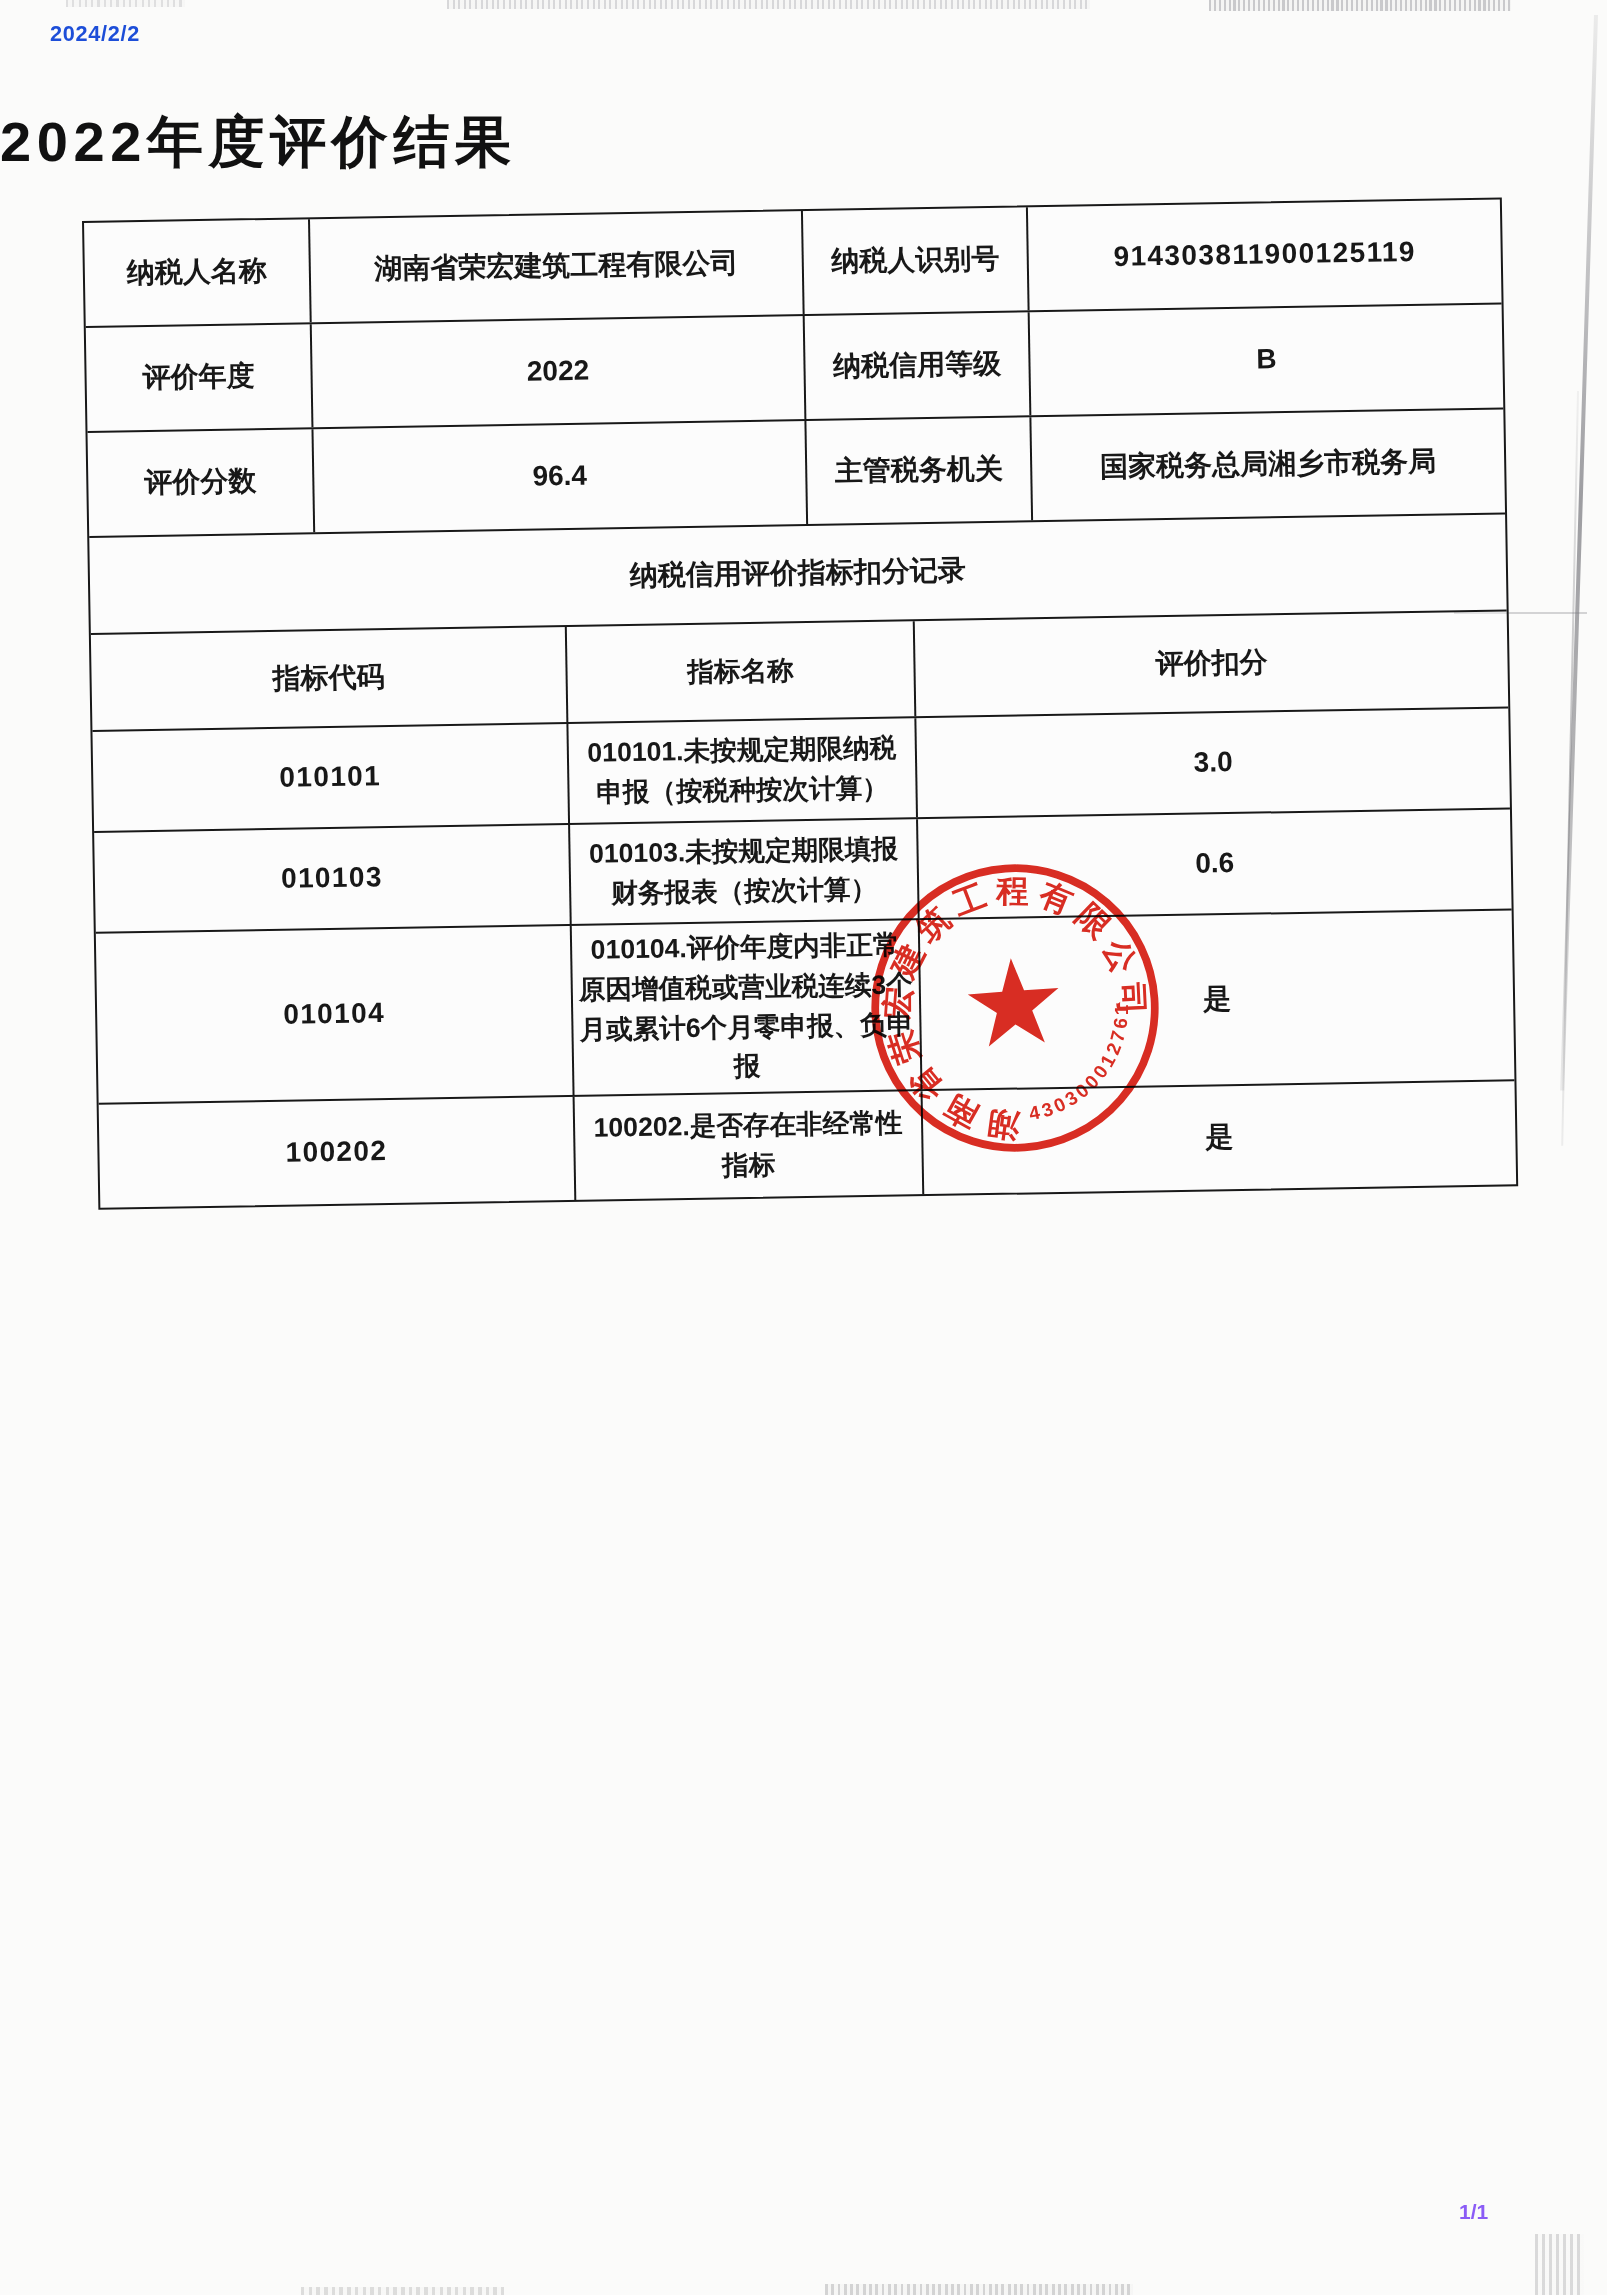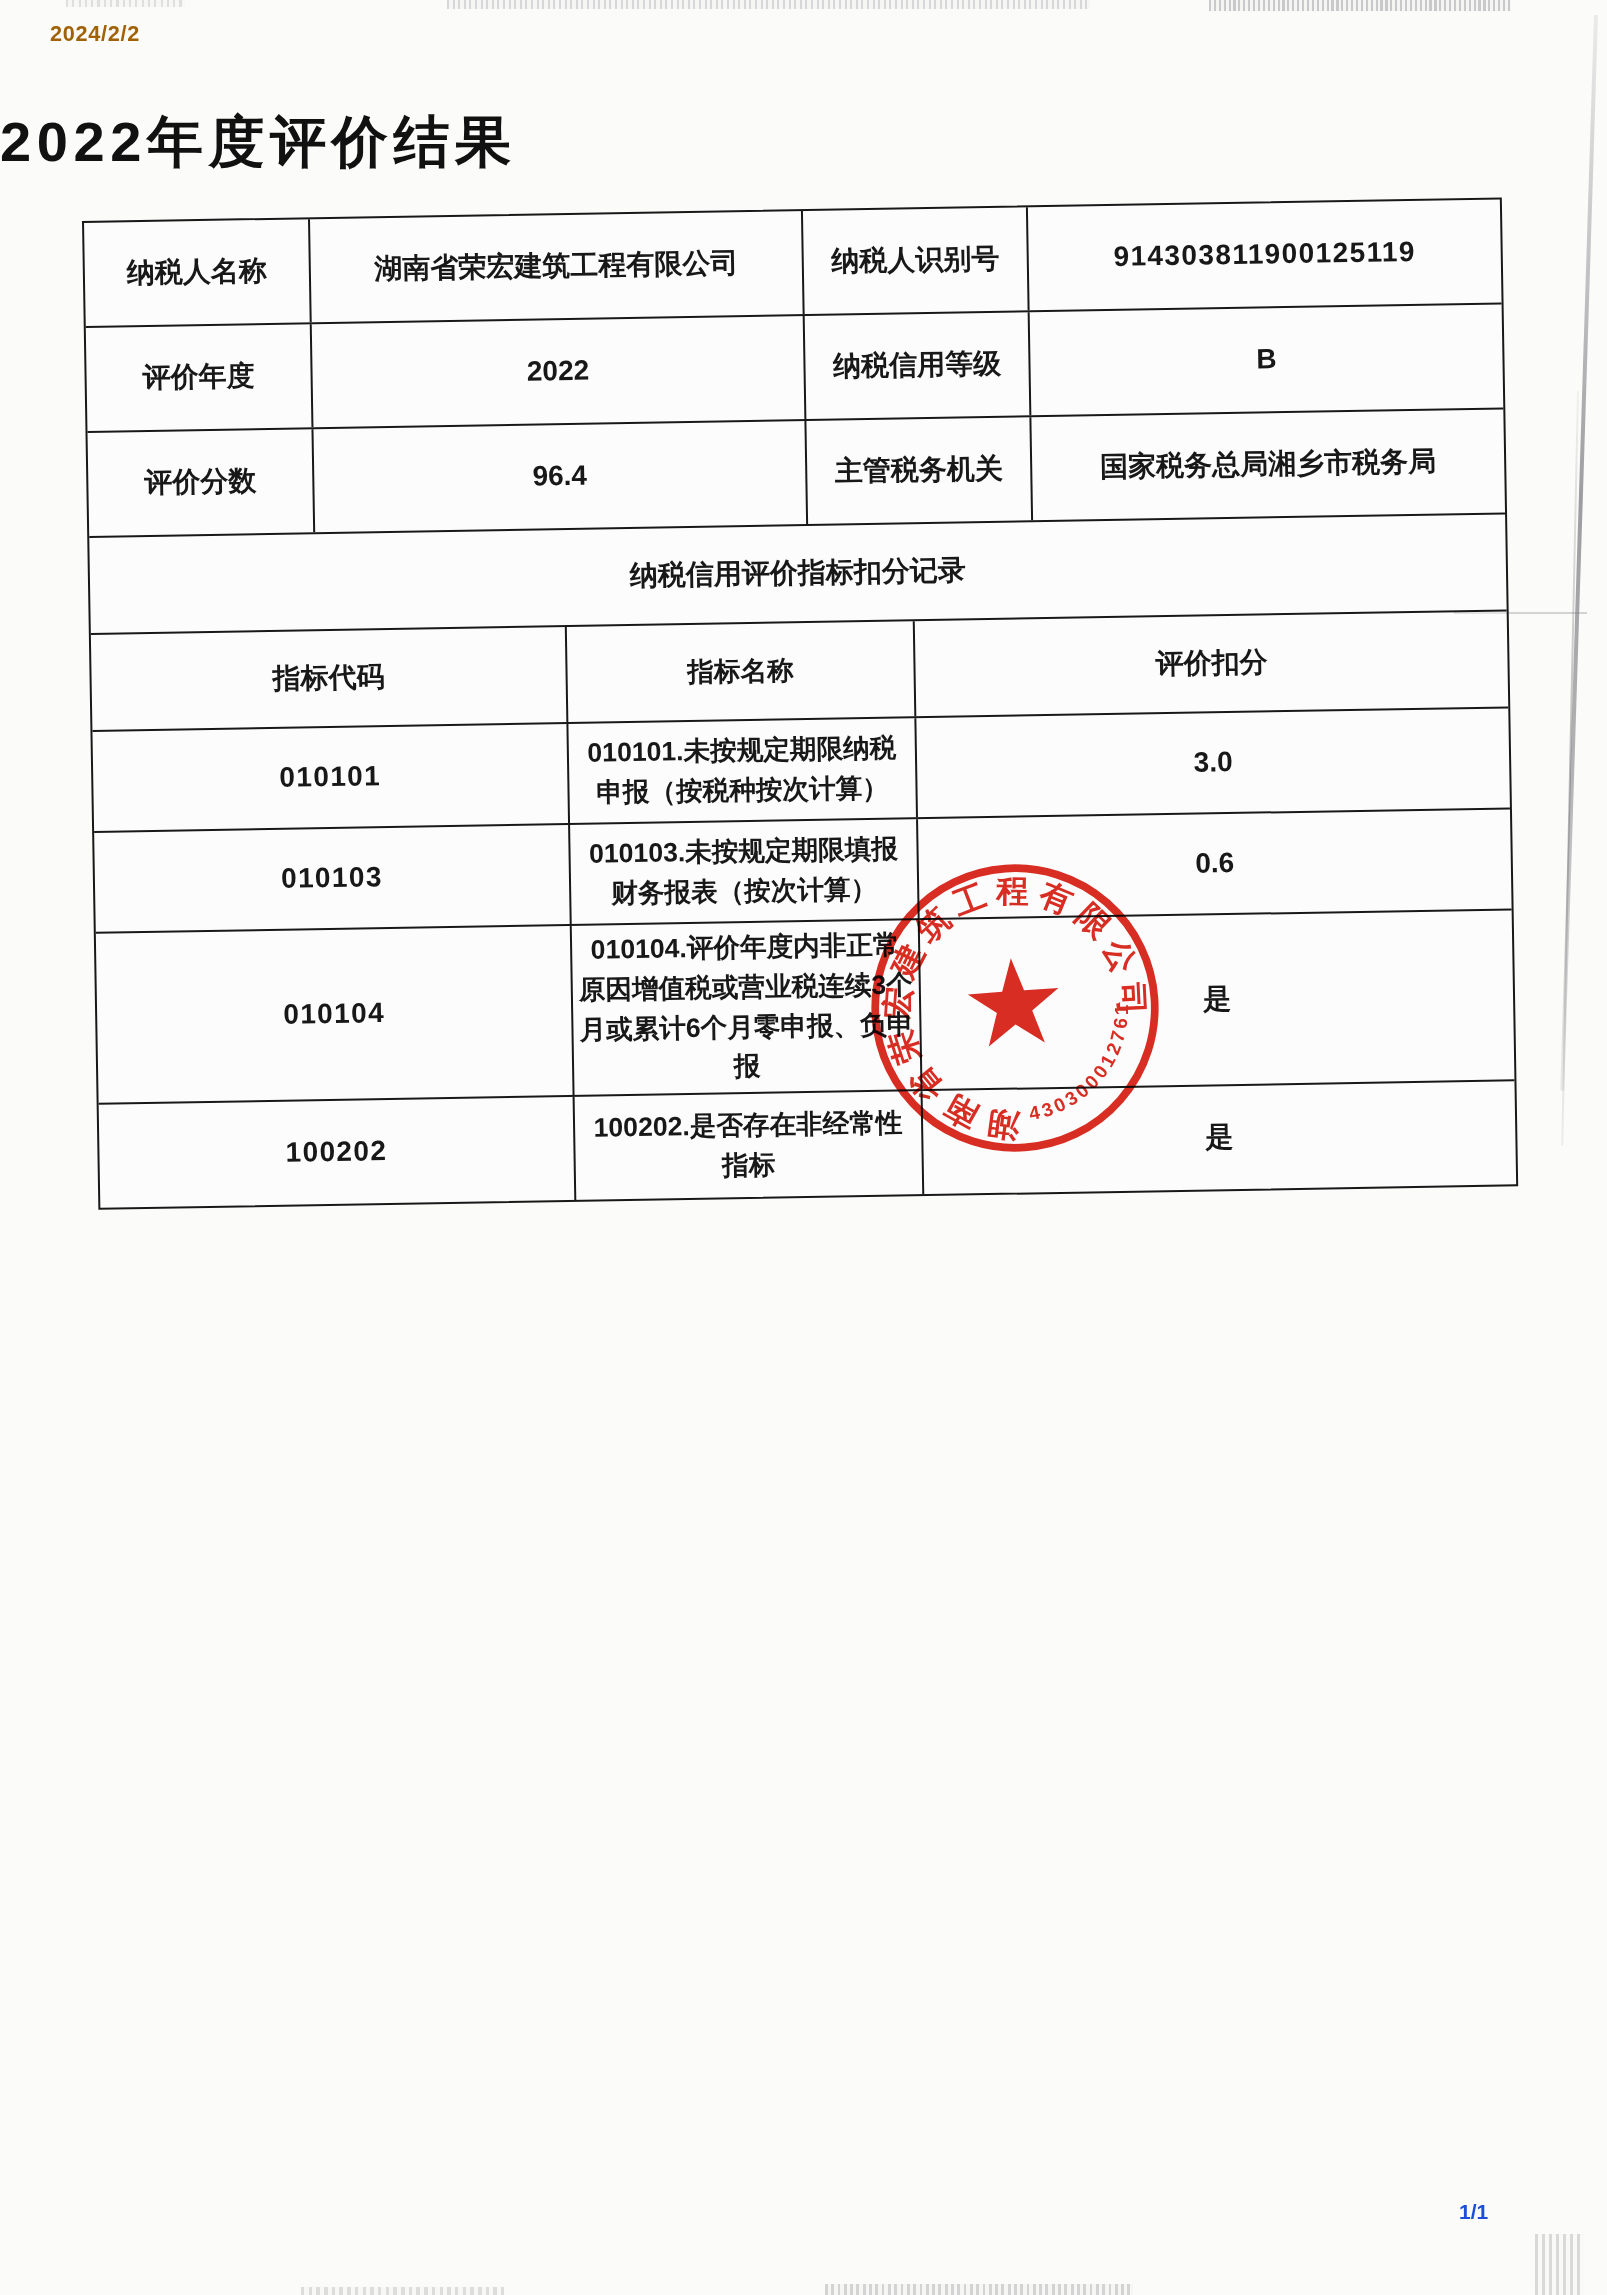--- a/index.html
+++ b/index.html
@@ -5,29 +5,29 @@
   html,body{margin:0;padding:0;}
   body{
     width:1608px;height:2295px;position:relative;overflow:hidden;
     background:#fbfbfa;
     font-family:"Liberation Sans","DejaVu Sans",sans-serif;
     color:#1c1c1c;
   }
   
   .date{
     position:absolute;left:50px;top:21px;
-    font-size:21.7px;font-weight:700;letter-spacing:0.7px;color:#a16207;
+    font-size:21.7px;font-weight:700;letter-spacing:0.7px;color:#1d4ed8;
   }
   .title{
     position:absolute;left:0;top:105px;width:1587px;
     font-size:56px;font-weight:700;letter-spacing:5.6px;color:#111;
   }
   .page-num{
     position:absolute;left:1459px;top:2200px;
-    font-size:21px;font-weight:700;color:#1d4ed8;
+    font-size:21px;font-weight:700;color:#8b5cf6;
   }
   
   .doc-table{
     position:absolute;left:82px;top:221px;width:1420px;
     transform:rotate(-0.95deg);transform-origin:0 0;
     border:2.8px solid #181818;
     box-sizing:border-box;
     background:rgba(255,255,255,.35);
     z-index:2;
   }

